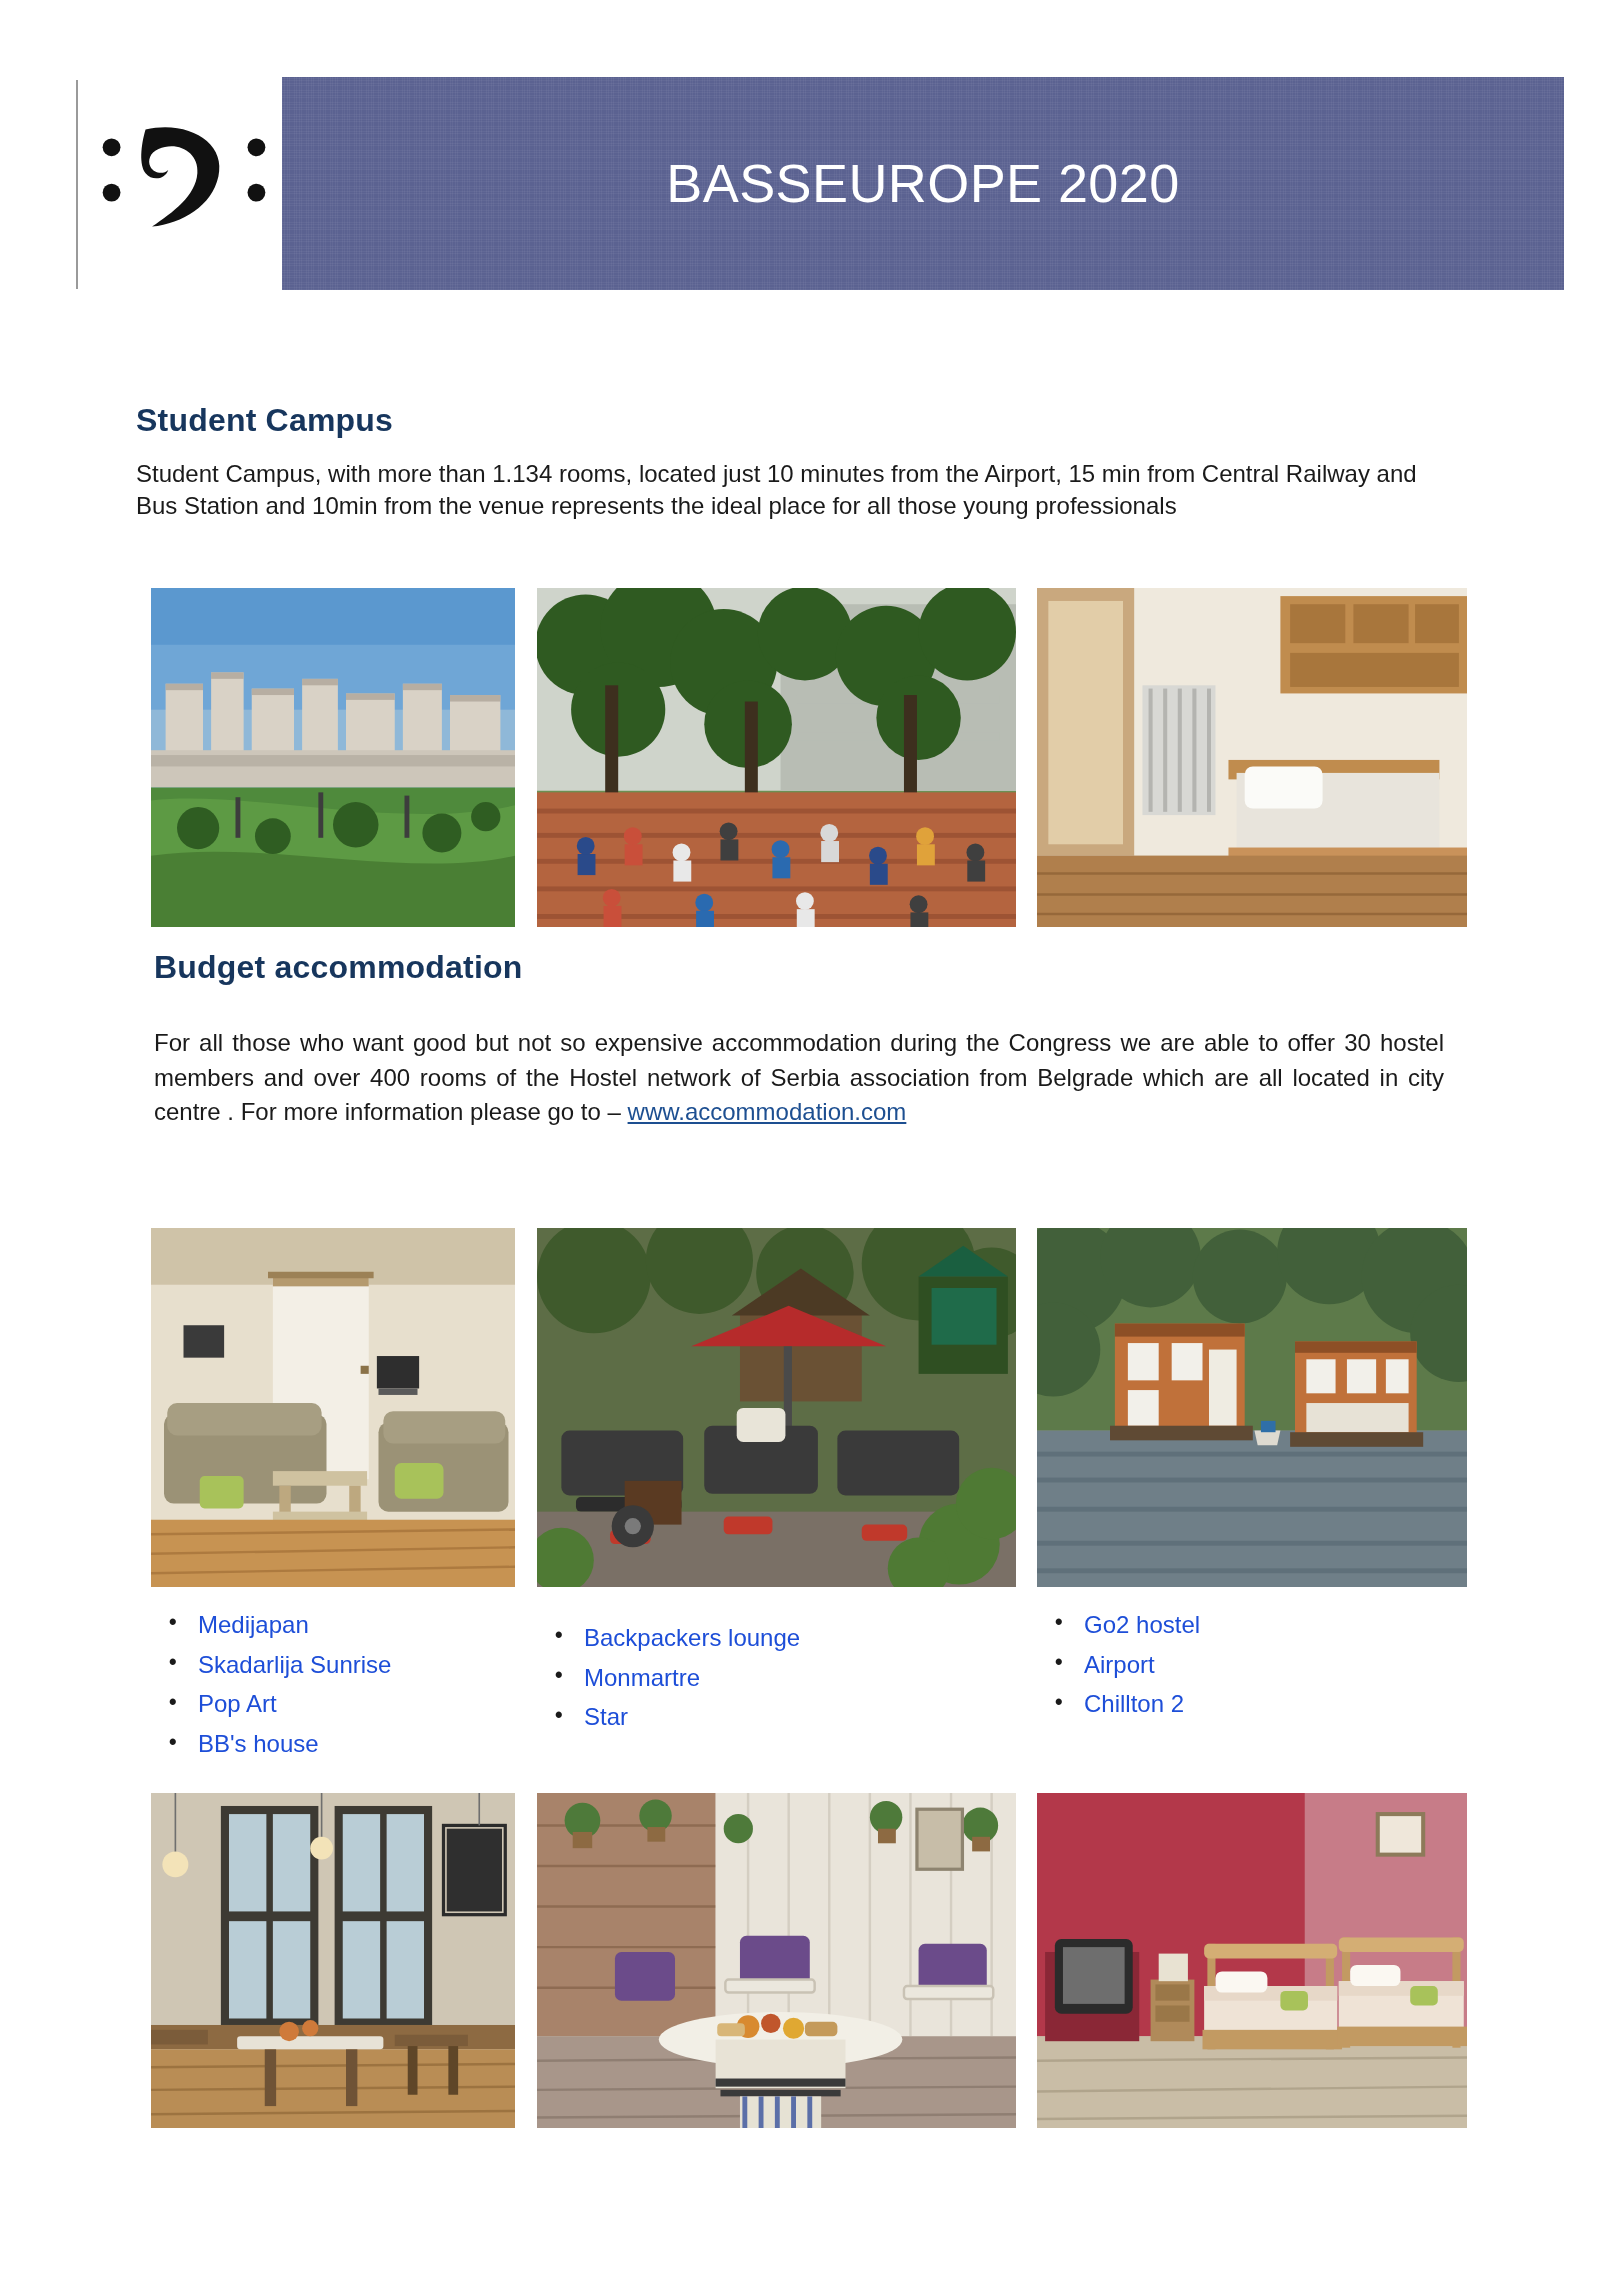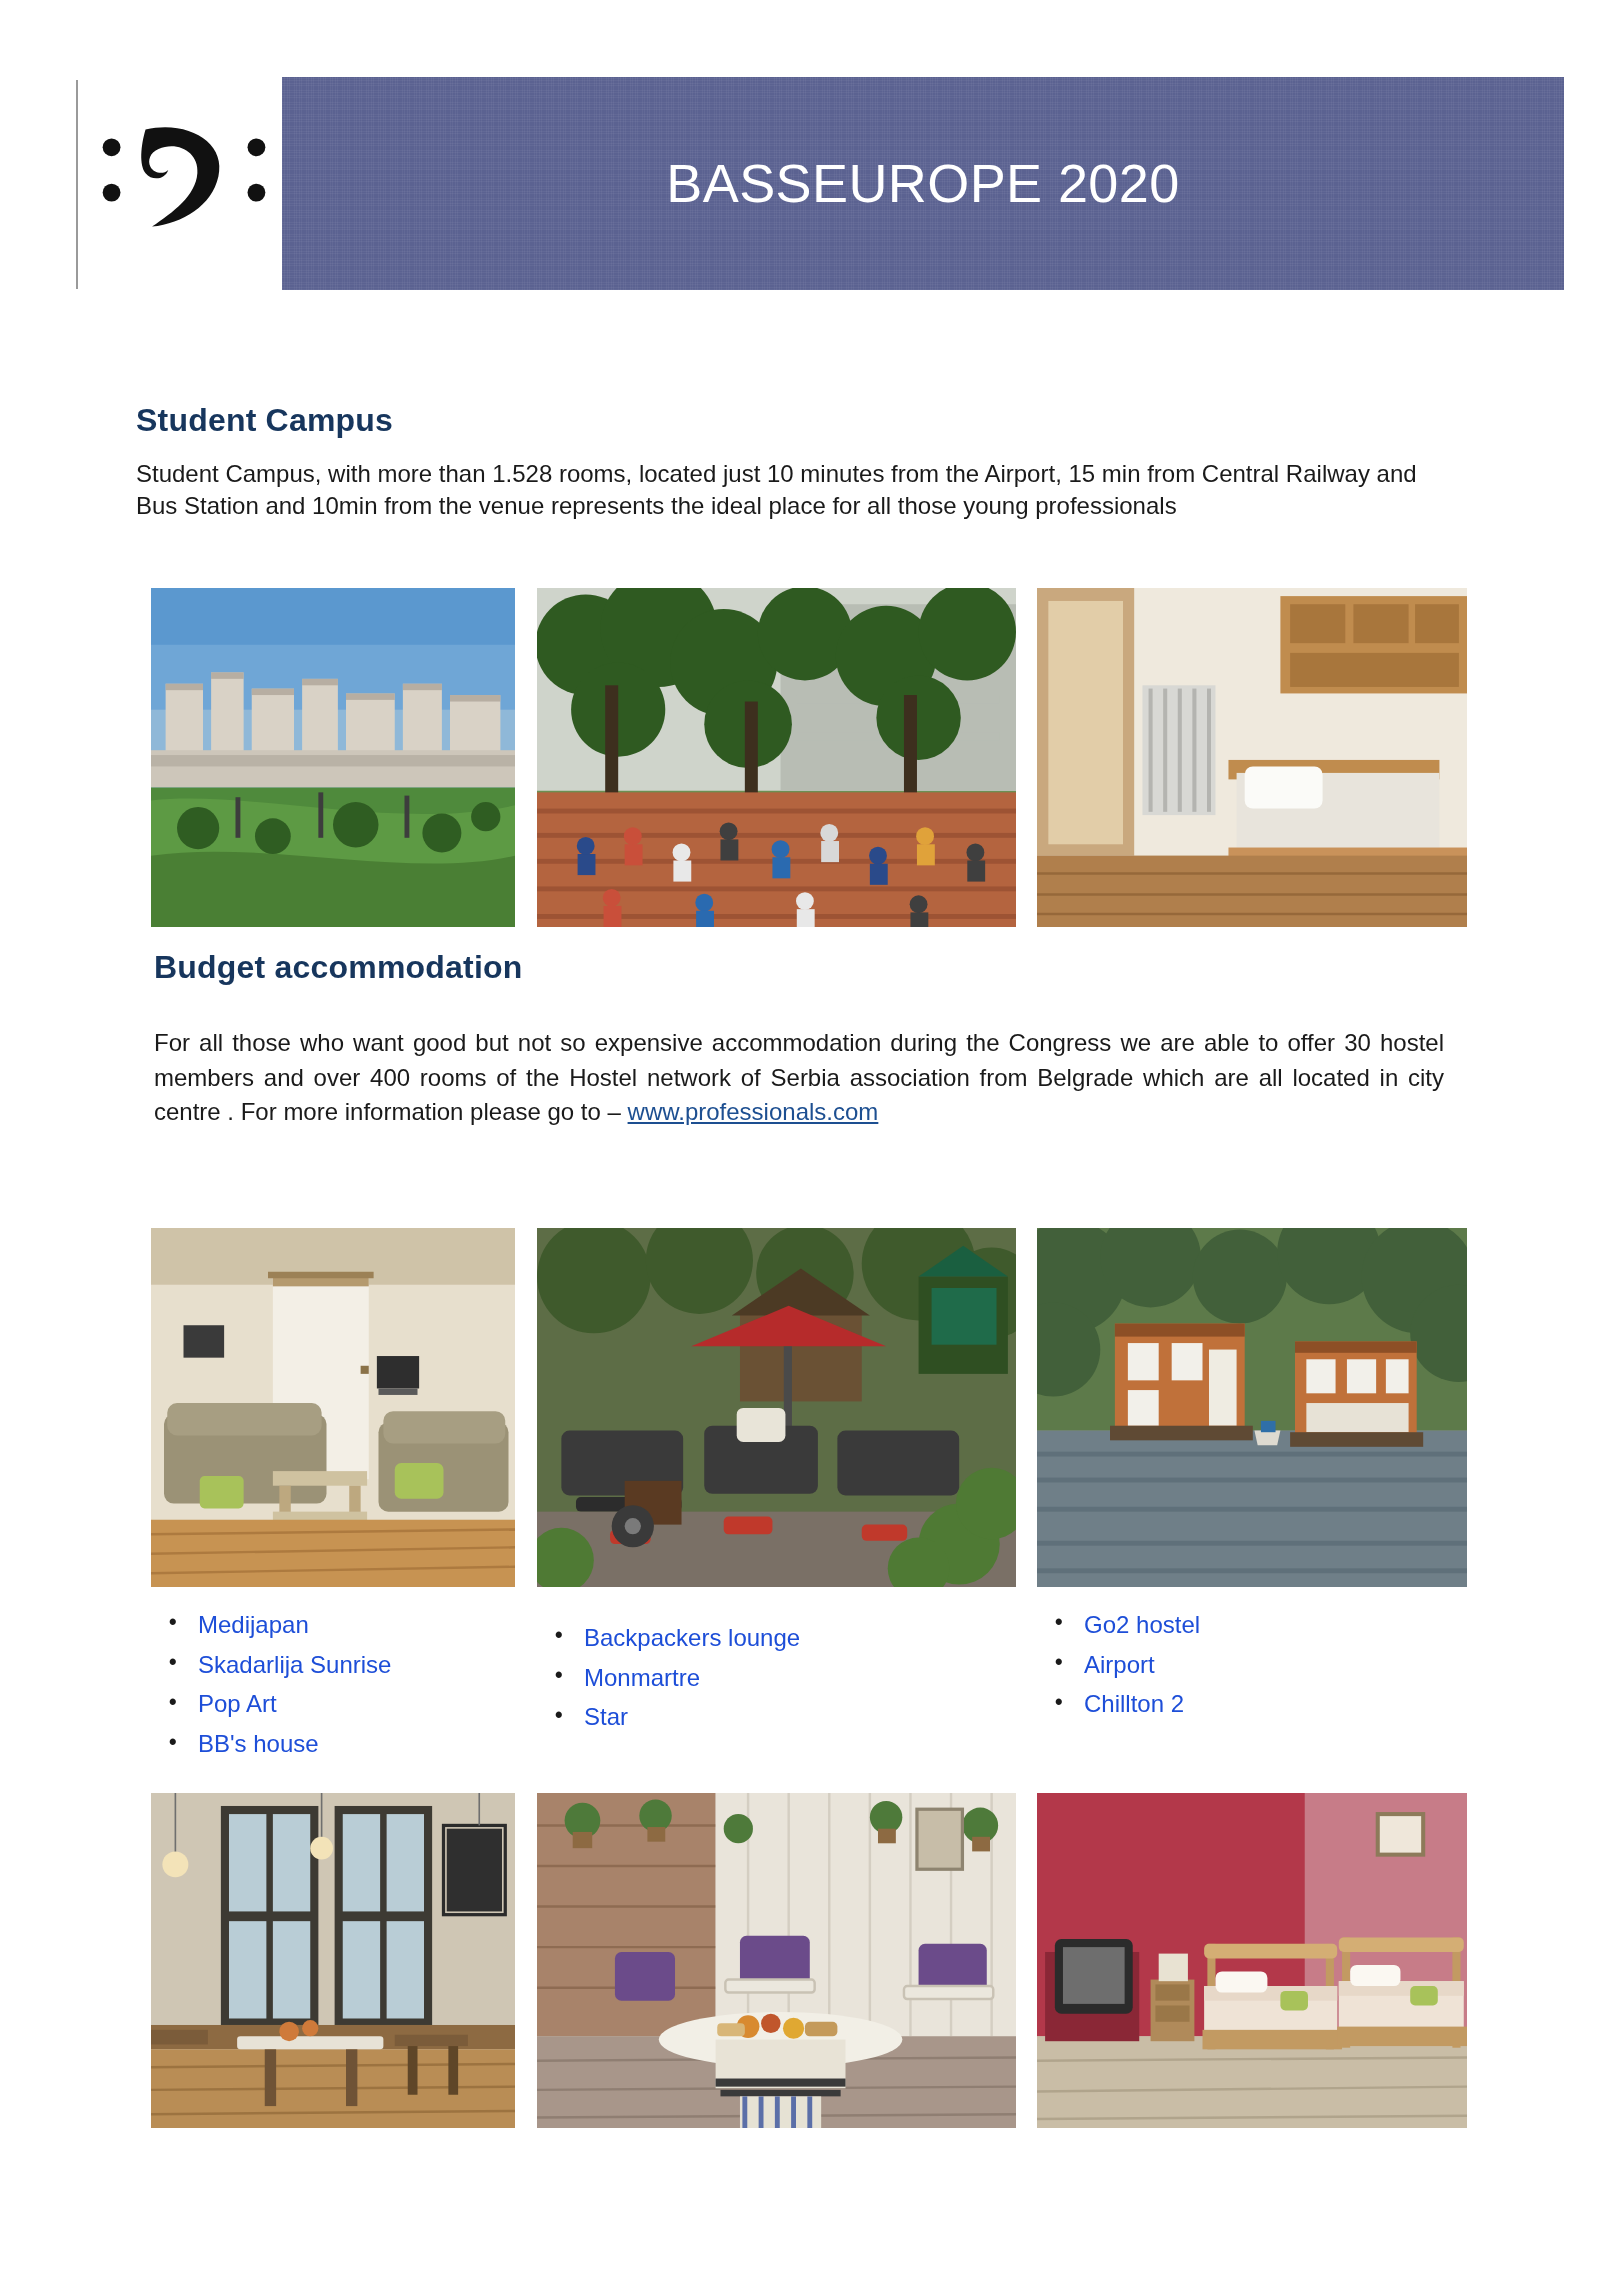--- a/index.html
+++ b/index.html
@@ -178,21 +178,21 @@
     </svg>
   </div>
 
   <div class="title-band">
     <div class="title-line1">BASSEUROPE 2020</div>
   </div>
 </div>
 
 <div class="section-heading" id="heading-student-campus">Student Campus</div>
 
-<div class="body-text" id="campus-paragraph">Student Campus, with more than 1.528 rooms, located just 10 minutes from the Airport, 15 min from Central Railway and Bus Station and 10min from the venue represents the ideal place for all those young professionals</div>
+<div class="body-text" id="campus-paragraph">Student Campus, with more than 1.134 rooms, located just 10 minutes from the Airport, 15 min from Central Railway and Bus Station and 10min from the venue represents the ideal place for all those young professionals</div>
 
 <div class="photo" id="photo-campus-skyline">
   <svg viewBox="0 0 448 418" preserveAspectRatio="none" aria-hidden="true">
     <rect x="0" y="0" width="448" height="418" fill="#8fb8d8"></rect>
     <rect x="0" y="0" width="448" height="150" fill="#6fa6d6"></rect>
     <rect x="0" y="0" width="448" height="70" fill="#5b98cf"></rect>
     <g fill="#d9d2c6">
       <rect x="18" y="118" width="46" height="88"></rect>
       <rect x="74" y="104" width="40" height="102"></rect>
       <rect x="124" y="124" width="52" height="82"></rect>
@@ -323,21 +323,21 @@
     <g stroke="#96683a" stroke-width="3">
       <line x1="0" y1="352" x2="530" y2="352"></line>
       <line x1="0" y1="378" x2="530" y2="378"></line>
       <line x1="0" y1="402" x2="530" y2="402"></line>
     </g>
   </svg>
 </div>
 
 <div class="section-heading" id="heading-budget">Budget accommodation</div>
 
-<div class="body-text" id="budget-paragraph"><span>For all those who want good but not so expensive accommodation during the Congress we are able to offer 30 hostel members and over 400 rooms of the Hostel network of Serbia association from Belgrade which are all located in city centre . For more information please go to – </span><a class="link" href="#">www.professionals.com</a></div>
+<div class="body-text" id="budget-paragraph"><span>For all those who want good but not so expensive accommodation during the Congress we are able to offer 30 hostel members and over 400 rooms of the Hostel network of Serbia association from Belgrade which are all located in city centre . For more information please go to – </span><a class="link" href="#">www.accommodation.com</a></div>
 
 <div class="photo" id="photo-hostel-lounge">
   <svg viewBox="0 0 448 443" preserveAspectRatio="none" aria-hidden="true">
     <rect x="0" y="0" width="448" height="443" fill="#e7dfcd"></rect>
     <rect x="0" y="0" width="448" height="70" fill="#cfc3a8"></rect>
     <rect x="150" y="60" width="118" height="250" fill="#f3efe6"></rect>
     <rect x="150" y="60" width="118" height="12" fill="#b59a6e"></rect>
     <rect x="144" y="54" width="130" height="8" fill="#9c8156"></rect>
     <rect x="258" y="170" width="10" height="10" fill="#8a7248"></rect>
     <rect x="40" y="120" width="50" height="40" fill="#3a3a3a"></rect>

